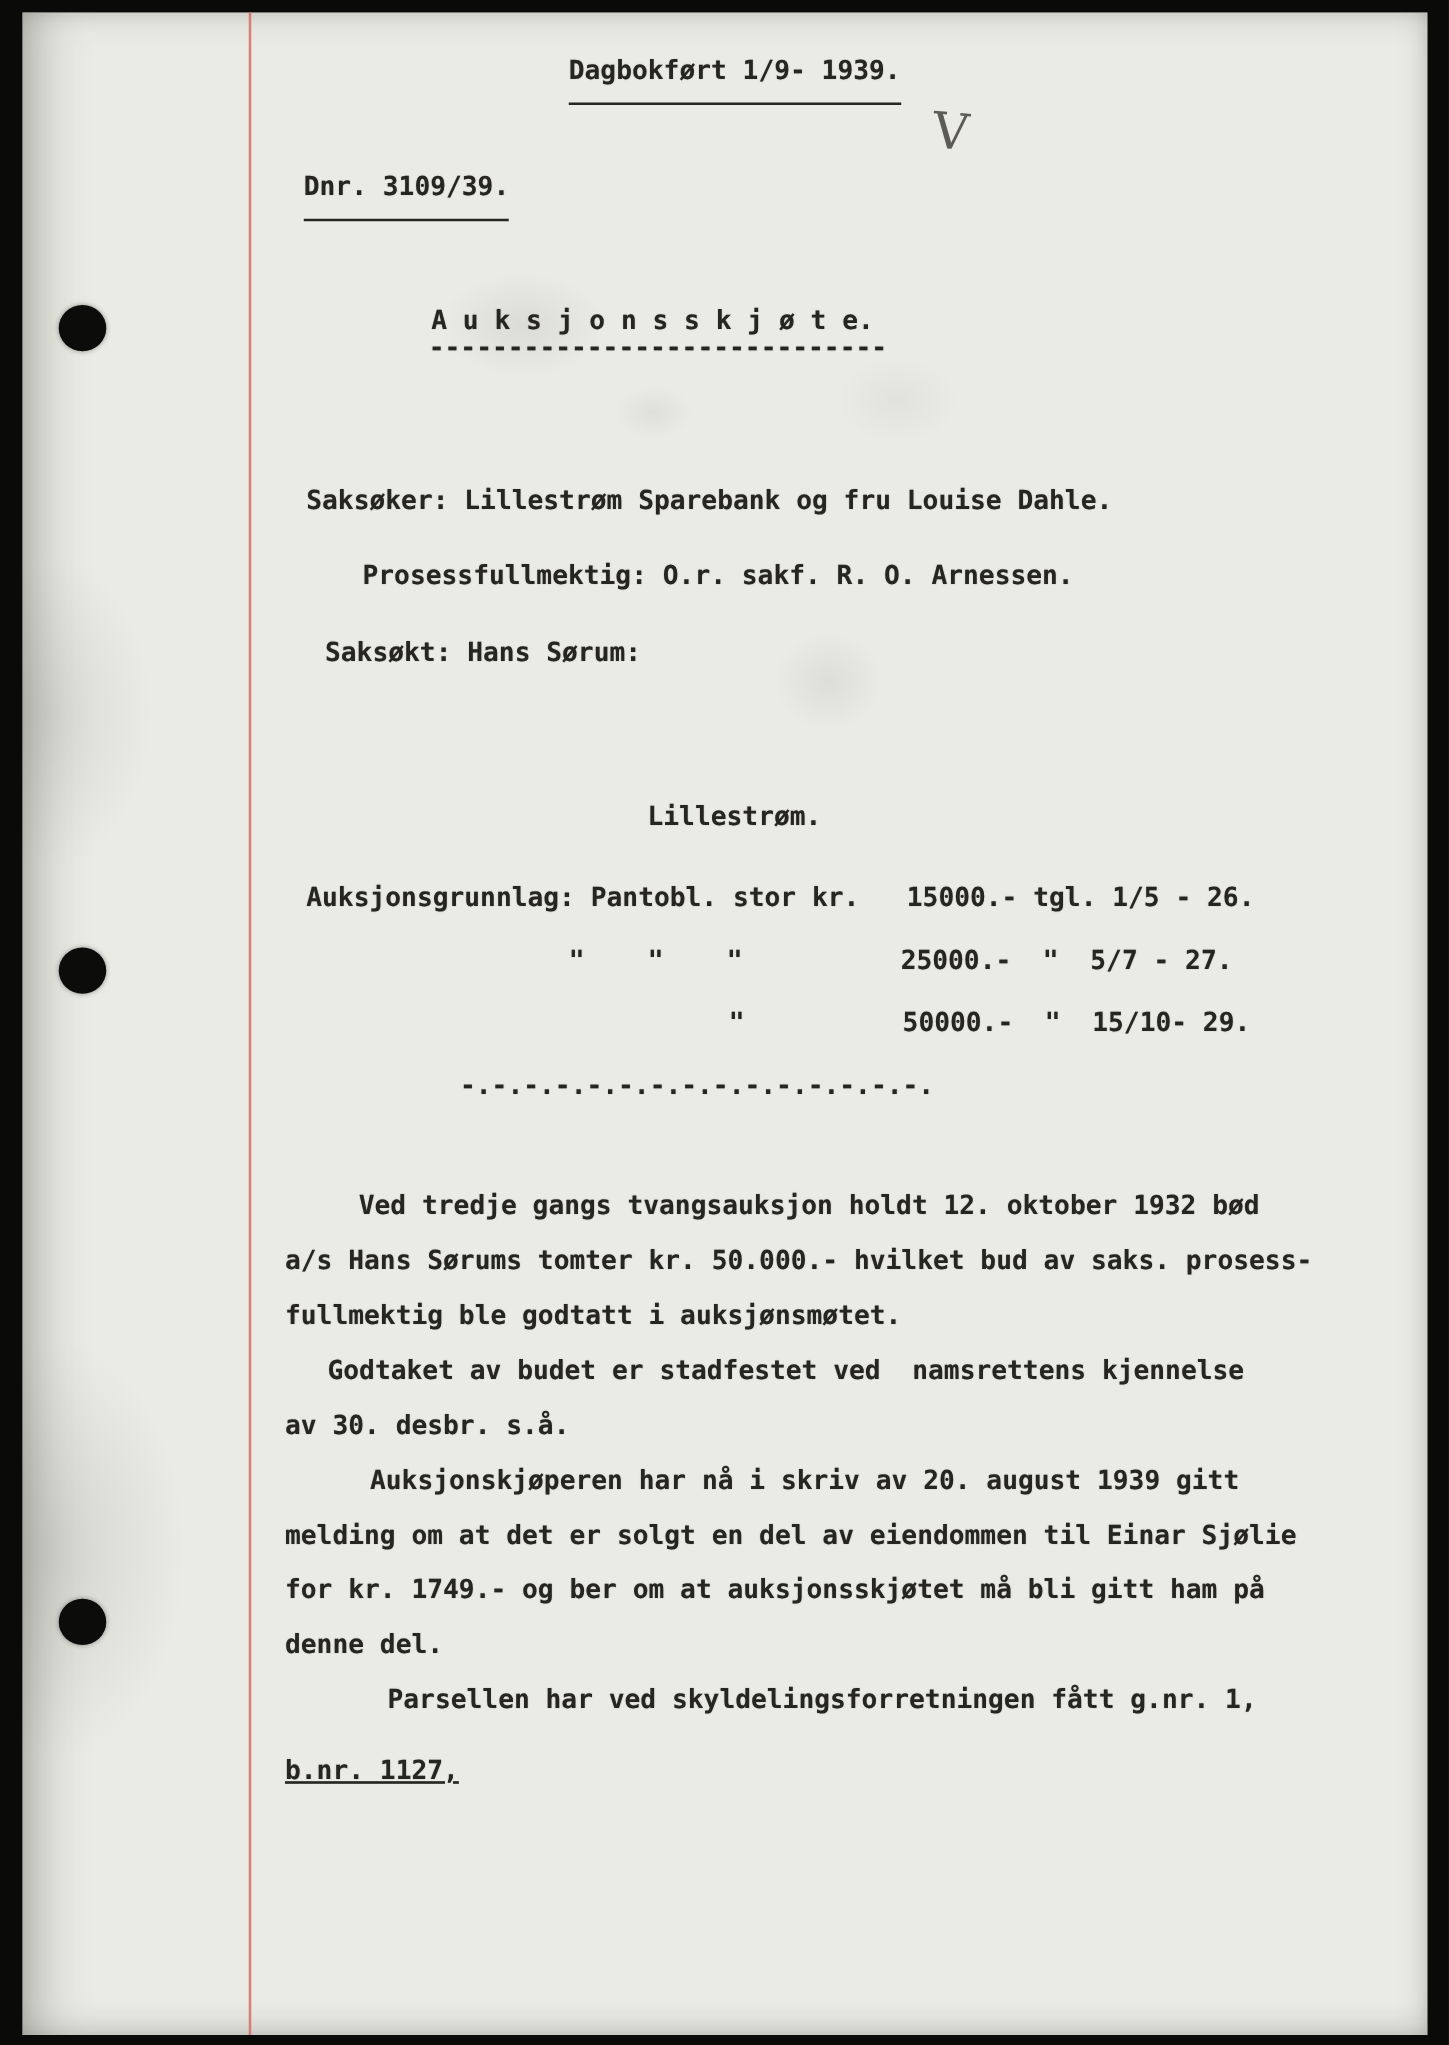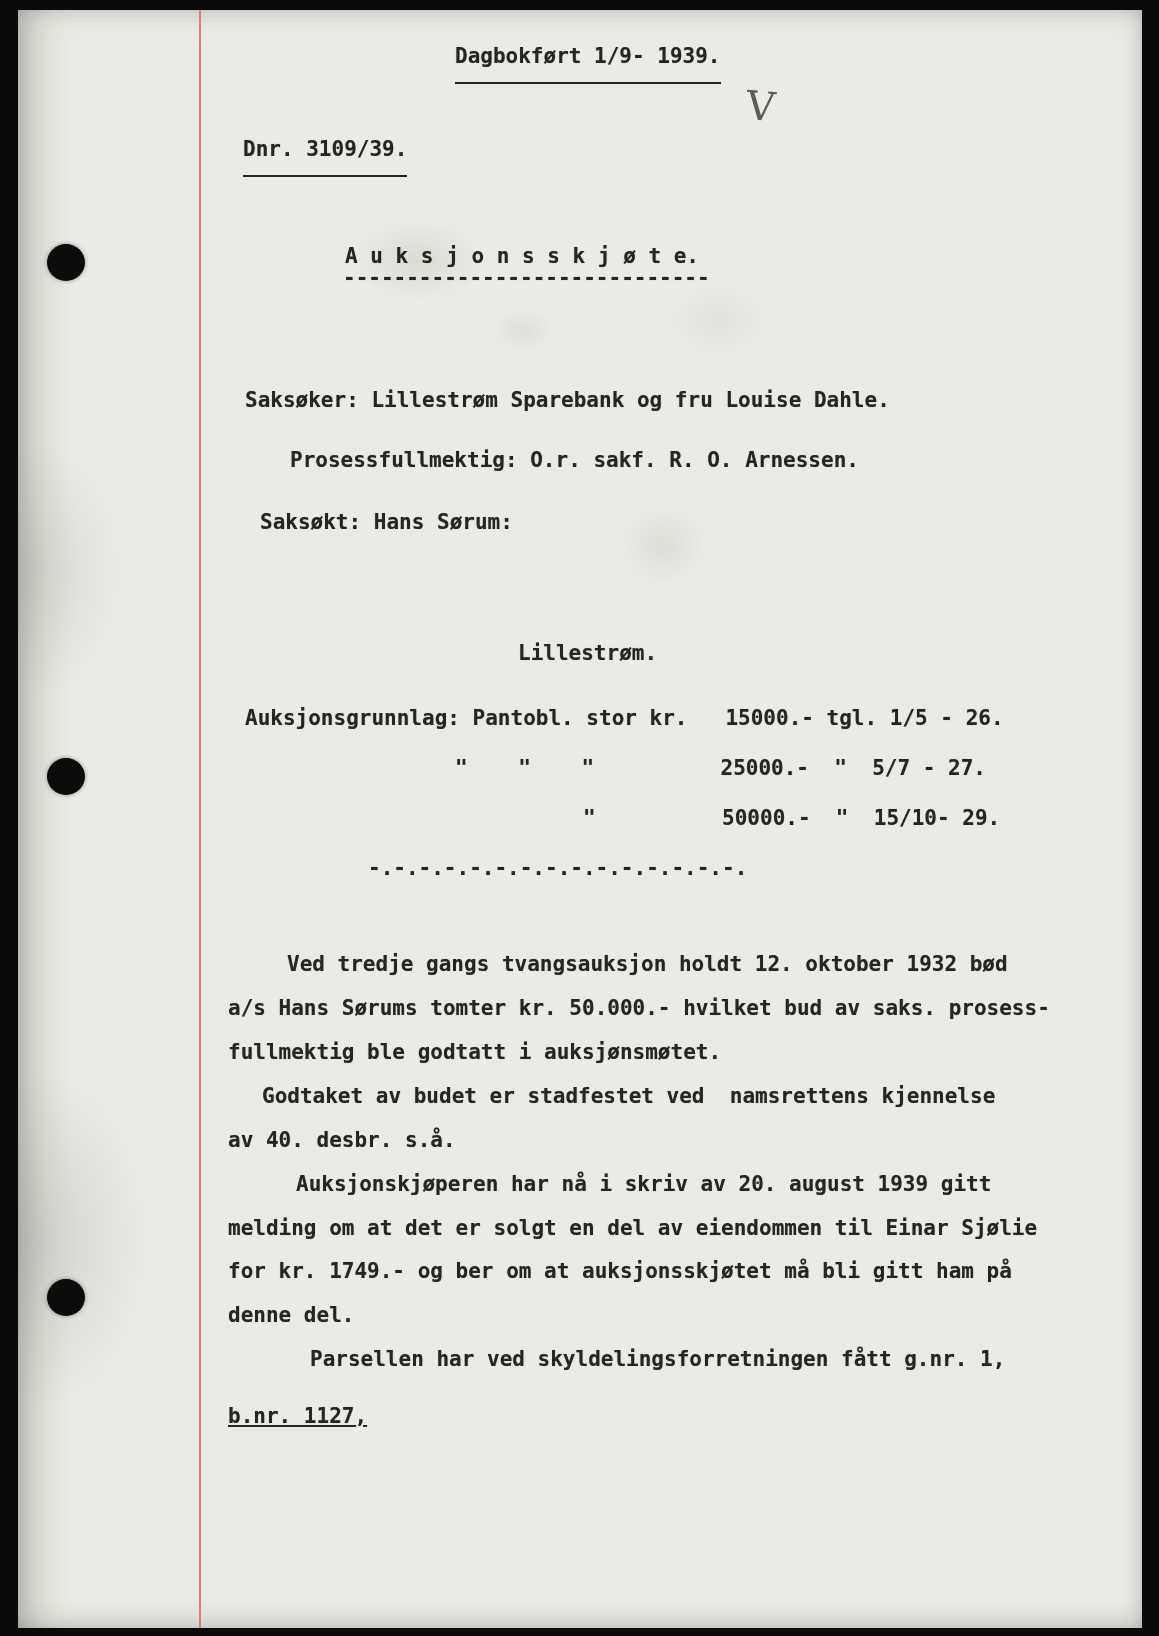--- a/index.html
+++ b/index.html
@@ -110,21 +110,21 @@
         <div class="typeline" style="left: 260px; top: 510px;">Saksøkt: Hans Sørum:</div>
         <div class="typeline" style="left: 518px; top: 641px;">Lillestrøm.</div>
         <div class="typeline" style="left: 245px; top: 706px;">Auksjonsgrunnlag: Pantobl. stor kr.   15000.- tgl. 1/5 - 26.</div>
         <div class="typeline" style="left: 455px; top: 756px;">"    "    "          25000.-  "  5/7 - 27.</div>
         <div class="typeline" style="left: 583px; top: 806px;">"          50000.-  "  15/10- 29.</div>
         <div class="typeline dashes" style="left: 368px; top: 856px;">-.-.-.-.-.-.-.-.-.-.-.-.-.-.-.</div>
         <div class="typeline" style="left: 287px; top: 952px;">Ved tredje gangs tvangsauksjon holdt 12. oktober 1932 bød</div>
         <div class="typeline" style="left: 228px; top: 996px;">a/s Hans Sørums tomter kr. 50.000.- hvilket bud av saks. prosess-</div>
         <div class="typeline" style="left: 228px; top: 1040px;">fullmektig ble godtatt i auksjønsmøtet.</div>
         <div class="typeline" style="left: 262px; top: 1084px;">Godtaket av budet er stadfestet ved  namsrettens kjennelse</div>
-        <div class="typeline" style="left: 228px; top: 1128px;">av 40. desbr. s.å.</div>
+        <div class="typeline" style="left: 228px; top: 1128px;">av 30. desbr. s.å.</div>
         <div class="typeline" style="left: 296px; top: 1172px;">Auksjonskjøperen har nå i skriv av 20. august 1939 gitt</div>
         <div class="typeline" style="left: 228px; top: 1216px;">melding om at det er solgt en del av eiendommen til Einar Sjølie</div>
         <div class="typeline" style="left: 228px; top: 1259px;">for kr. 1749.- og ber om at auksjonsskjøtet må bli gitt ham på</div>
         <div class="typeline" style="left: 228px; top: 1303px;">denne del.</div>
         <div class="typeline" style="left: 310px; top: 1347px;">Parsellen har ved skyldelingsforretningen fått g.nr. 1,</div>
         <div class="typeline" style="left: 228px; top: 1404px; text-decoration: underline;">b.nr. 1127,</div>
       </div>
   </div>
 </div>
 

